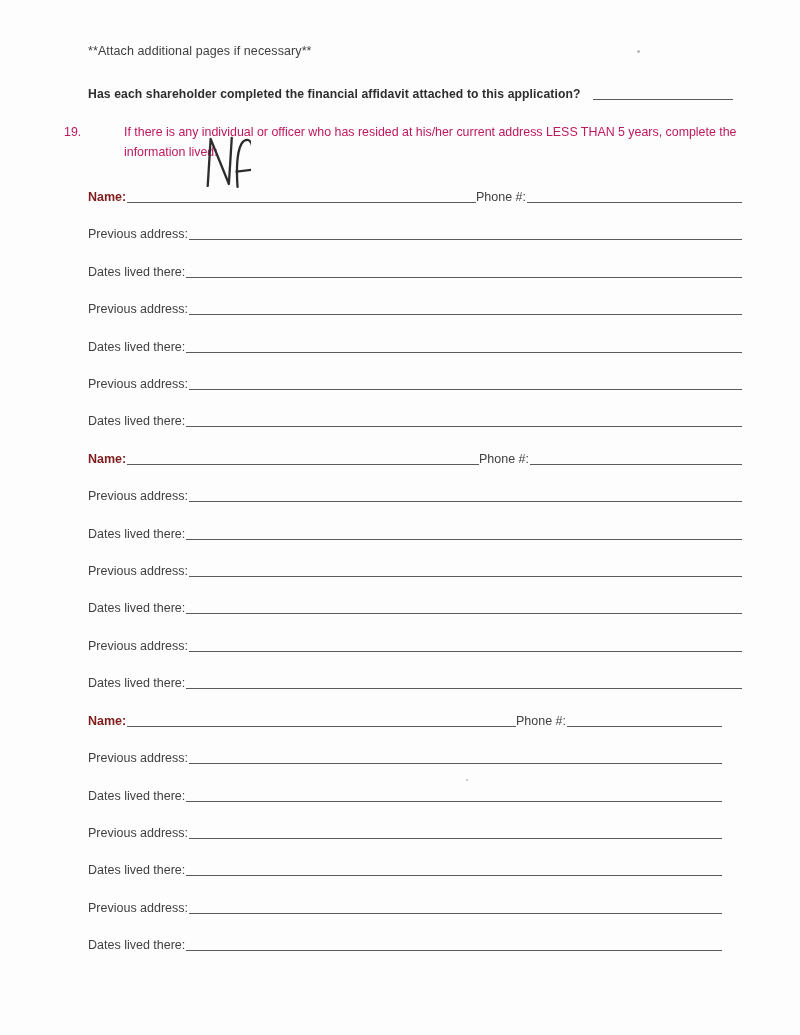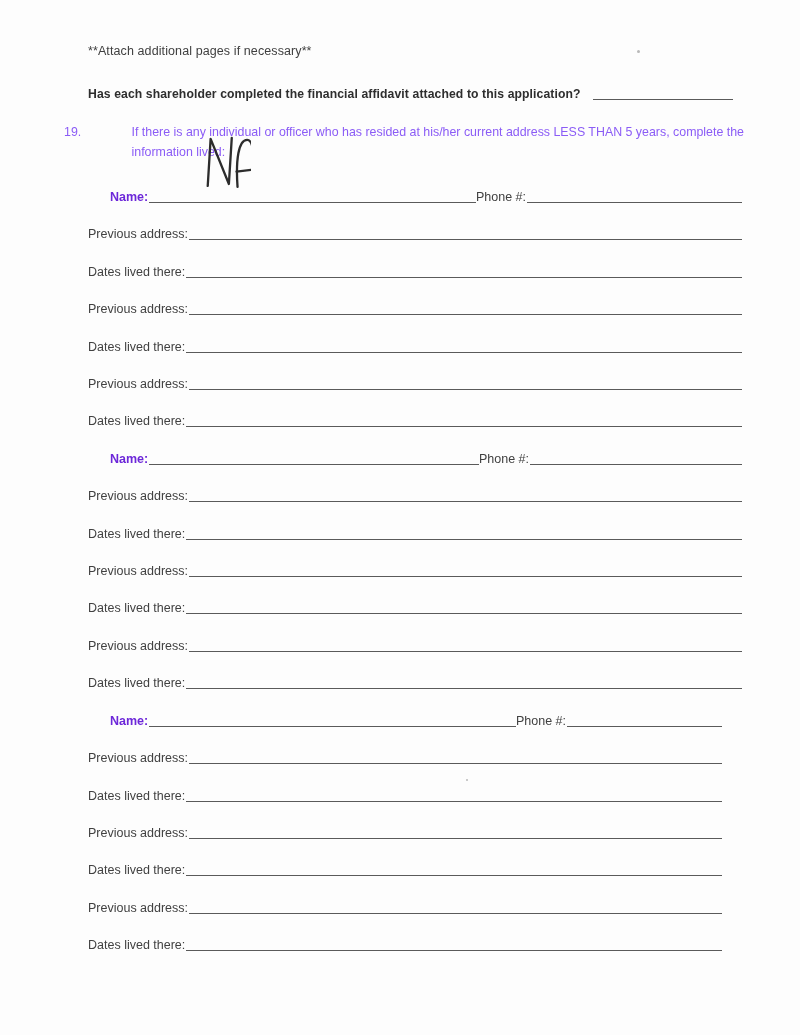--- a/index.html
+++ b/index.html
@@ -27,38 +27,38 @@
   }
   .fill{
     flex:1 1 auto;
     border-bottom:1px solid #5a5a5a;
     height:13px;
     margin-bottom:1px;
   }
   .qrow .fill{margin-left:12px;}
   .item{
     position:absolute;top:123px;left:64px;right:56px;
-    display:flex;font-size:12.4px;line-height:19.5px;color:#8b5cf6;justify-content:space-between;
+    display:flex;font-size:12.4px;line-height:19.5px;color:#be185d;
   }
   .item-num{flex:0 0 24px;}
   .item-line{white-space:nowrap;margin-left:36px;}
   .na{
     position:absolute;left:201px;top:131px;width:50px;height:58px;
   }
   .na path{fill:none;stroke:#2c2c2c;stroke-width:2.4;stroke-linecap:round;stroke-linejoin:round;}
   .r{
     position:absolute;left:88px;
     display:flex;align-items:flex-end;height:18px;
     font-size:12.5px;color:#414141;
   }
   .b1{right:58px}
   .b2{right:58px}
   .b3{right:78px}
   .lbl{white-space:nowrap;padding-right:1px;}
-  .bold{font-weight:700;color:#6d28d9;margin-left:22px;}
+  .bold{font-weight:700;color:#7f1d1d;}
   .phone-lbl{}
   .pl1{flex:0 0 215px}
   .pl2{flex:0 0 212px}
   .pl3{flex:0 0 155px}
   .speck{position:absolute;background:#b9b9b9;border-radius:50%;}
   .sp1{left:637px;top:50px;width:3px;height:3px;}
   .sp2{left:466px;top:779px;width:2px;height:2px;}
   .sr-only{
     position:absolute;width:1px;height:1px;overflow:hidden;
     clip:rect(0 0 0 0);white-space:nowrap;

